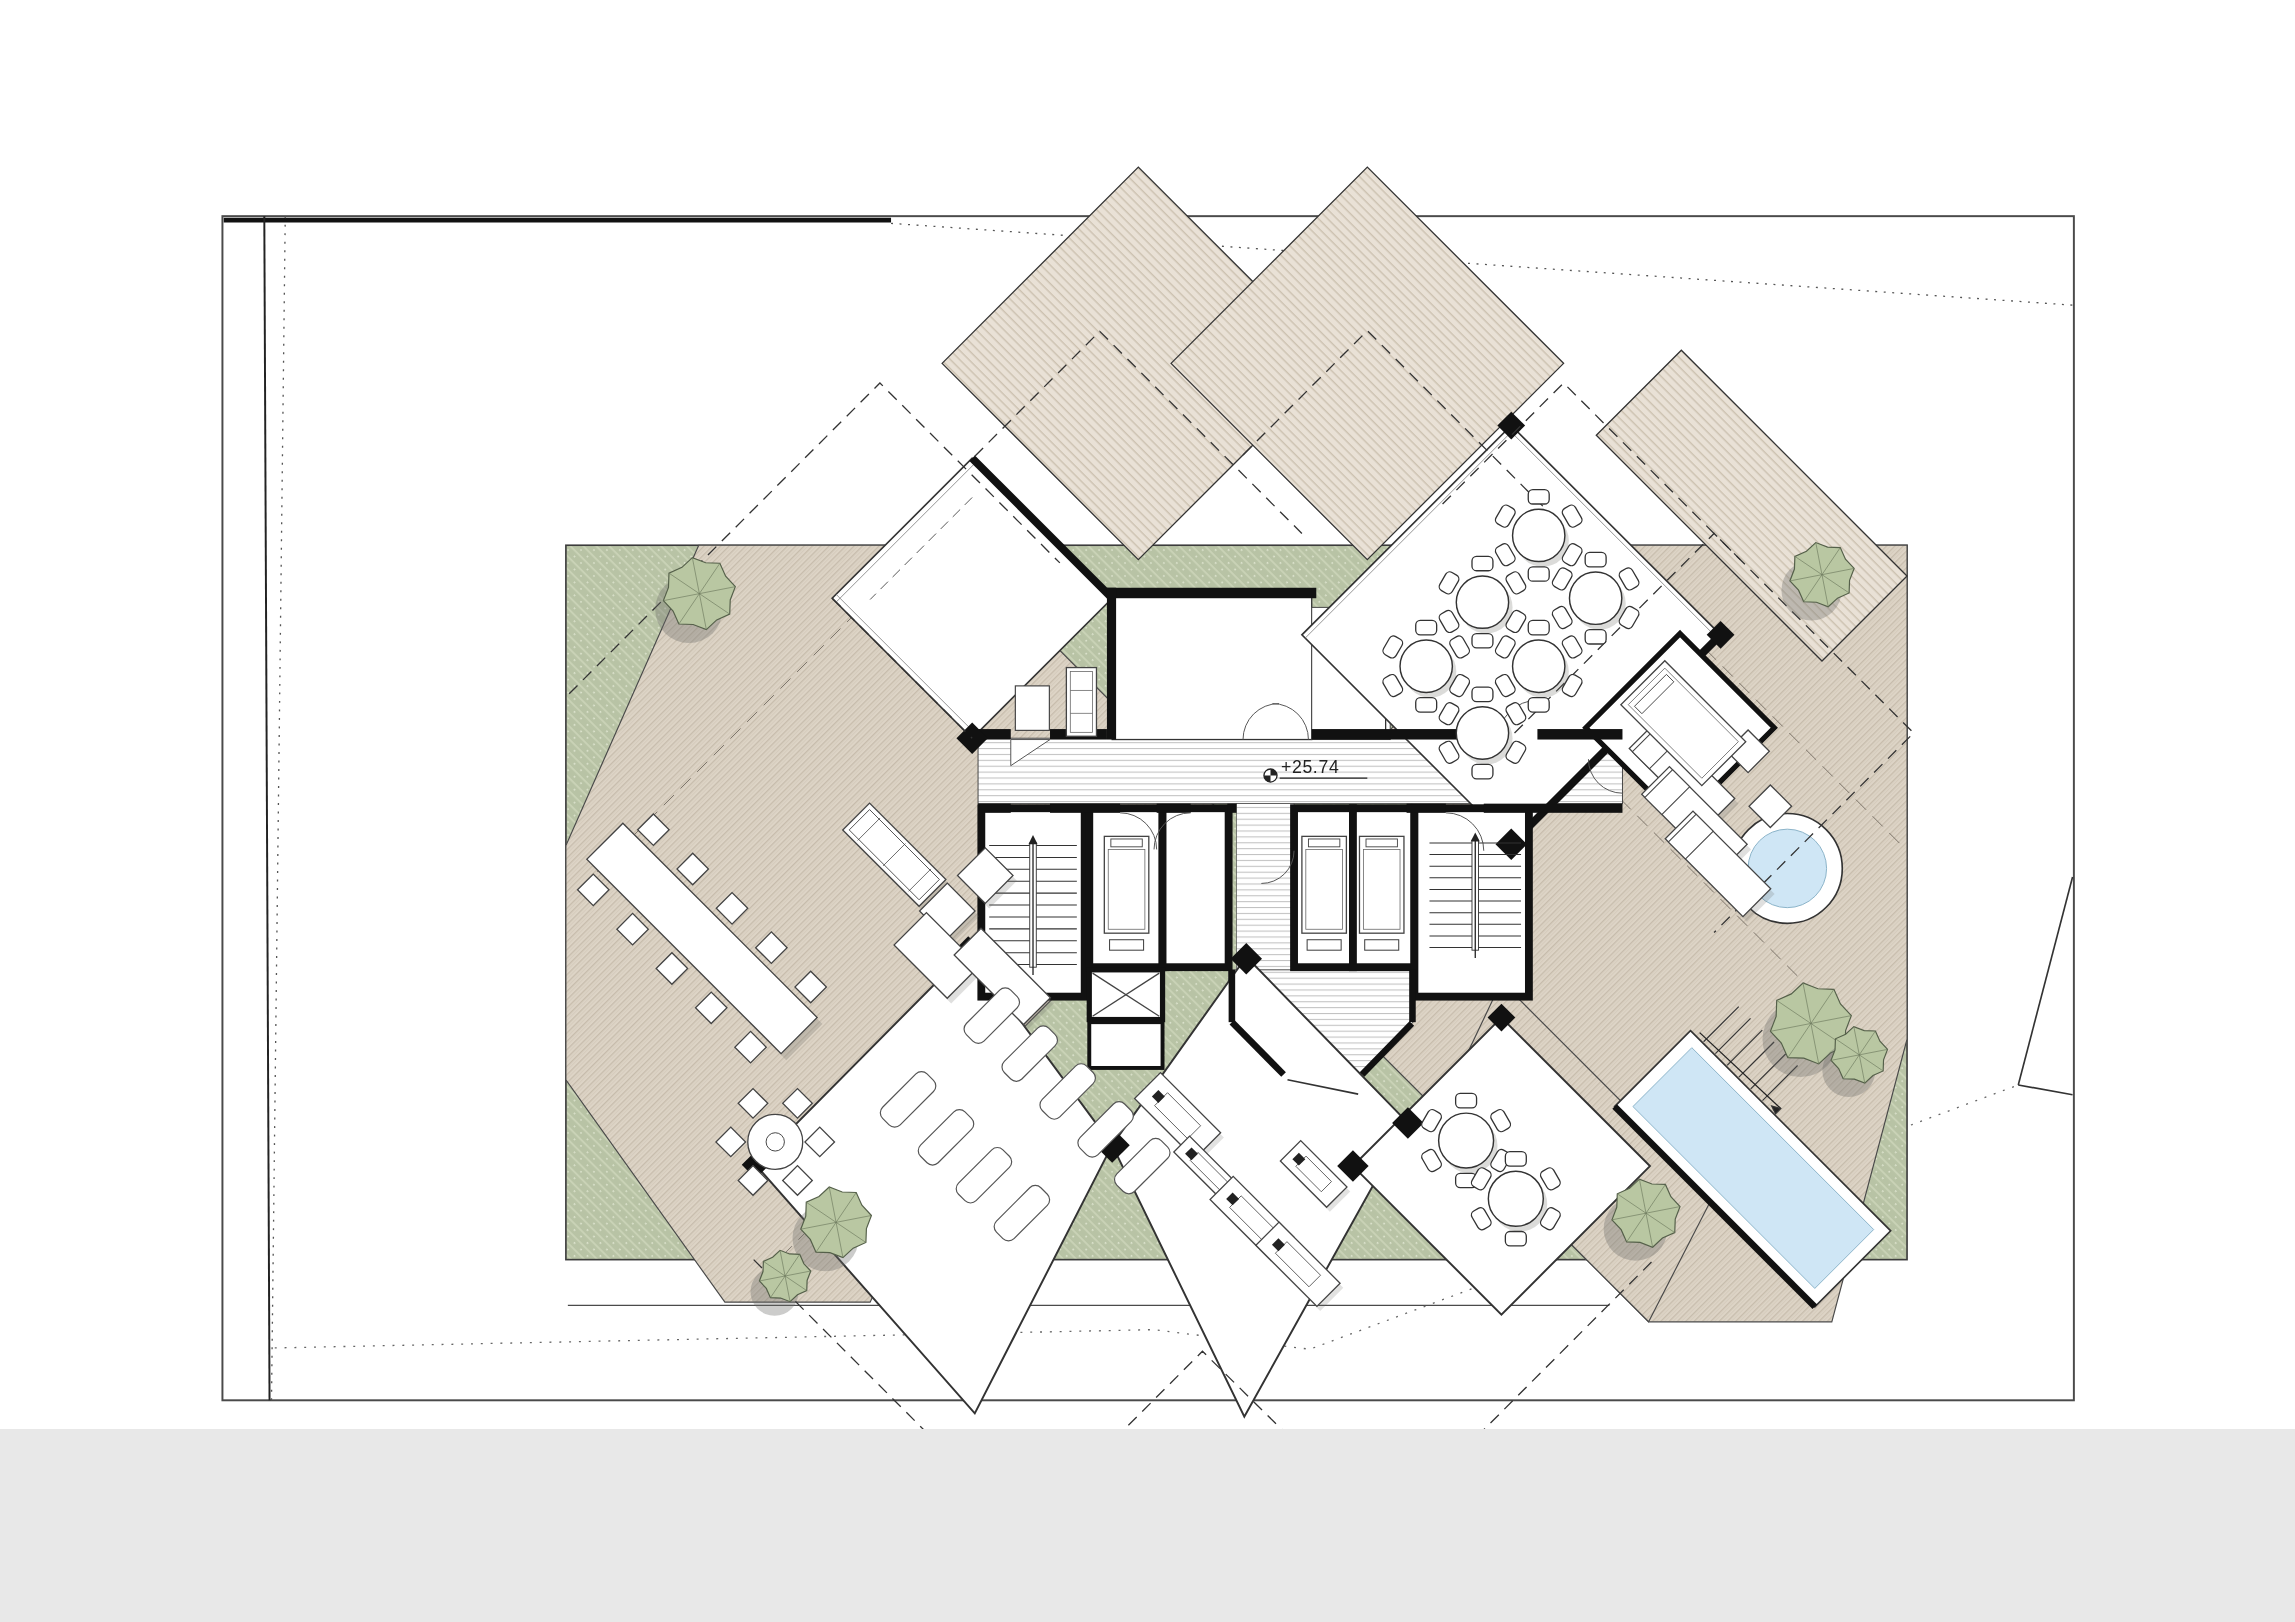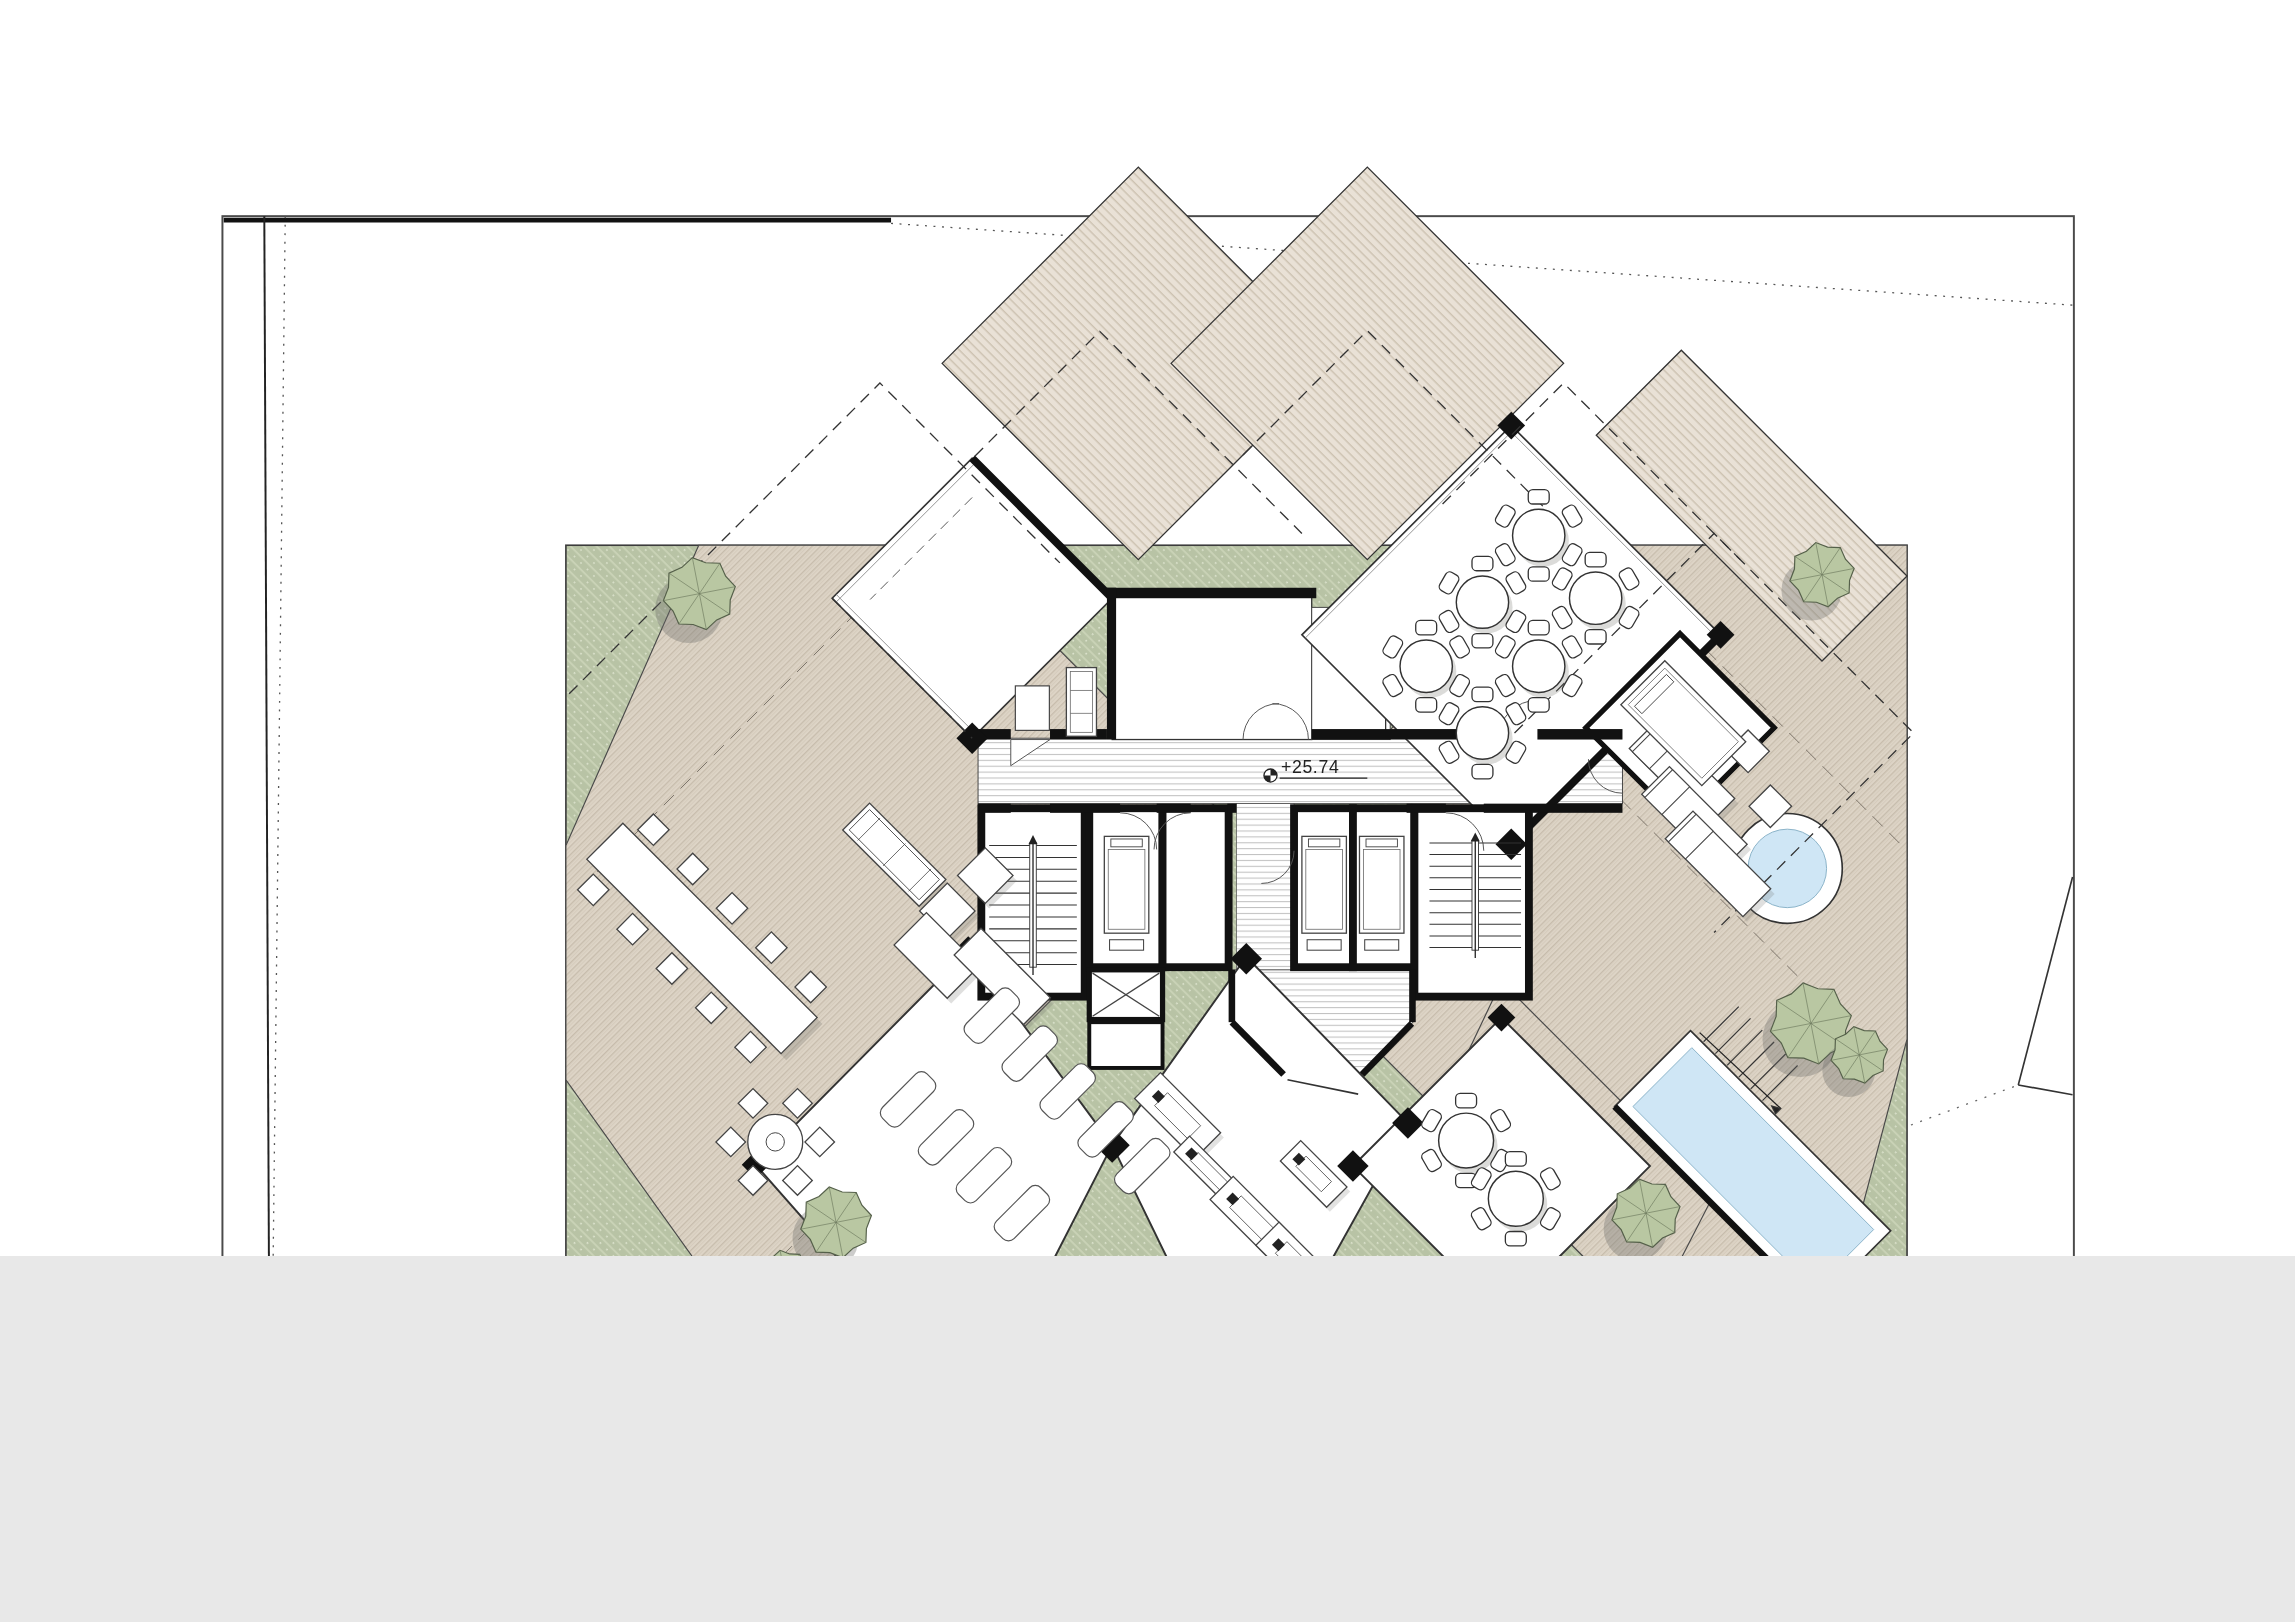--- a/index.html
+++ b/index.html
@@ -1,16 +1,16 @@
 <!DOCTYPE html>
 <html style="font-size:10.5px"><head>
 <meta charset="utf-8">
 <style>
   html,body{margin:0;padding:0;background:#e8e8e8;}
-  .page{position:relative;width:2295px;height:1256px;background:#ffffff;overflow:hidden;
+  .page{position:relative;width:2295px;height:1429px;background:#ffffff;overflow:hidden;
         font-family:"Liberation Sans", sans-serif;}
   svg{position:absolute;left:0;top:0;}
   text{font-family:"Liberation Sans", sans-serif;}
 </style>
 </head>
 <body>
 
 <div class="page">
 <svg width="2295" height="1623" viewBox="0 0 3508 2480">
   <defs>

